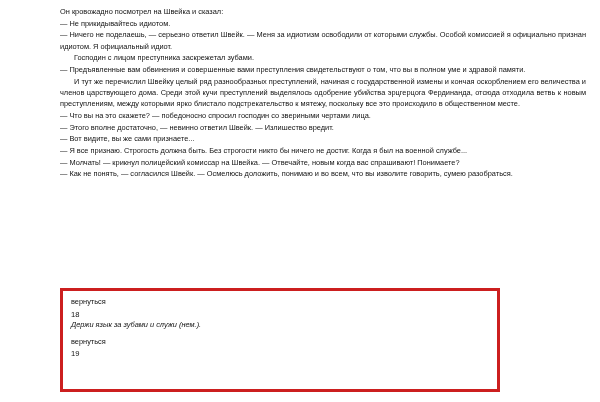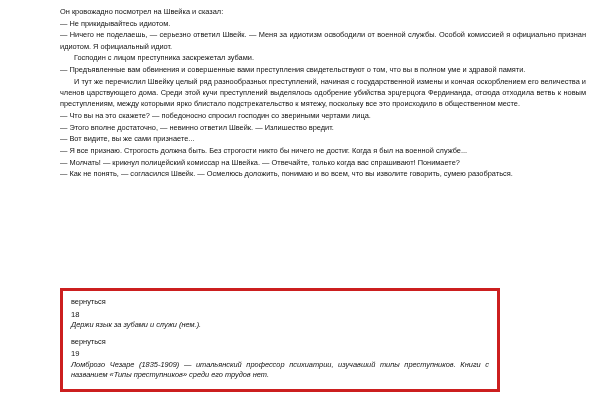--- a/index.html
+++ b/index.html
@@ -73,39 +73,38 @@
   }
 </style>
 </head>
 <body>
 
 <div class="page">
 
   <div class="body-text">
     <p class="noindent">Он кровожадно посмотрел на Швейка и сказал:</p>
     <p class="noindent">— Не прикидывайтесь идиотом.</p>
-    <p class="noindent">— Ничего не поделаешь, — серьезно ответил Швейк. — Меня за идиотизм освободили от военной службы. Особой комиссией я официально признан идиотом. Я официальный идиот.</p>
+    <p class="noindent">— Ничего не поделаешь, — серьезно ответил Швейк. — Меня за идиотизм освободили от которыми службы. Особой комиссией я официально признан идиотом. Я официальный идиот.</p>
     <p>Господин с лицом преступника заскрежетал зубами.</p>
     <p class="noindent">— Предъявленные вам обвинения и совершенные вами преступления свидетельствуют о том, что вы в полном уме и здравой памяти.</p>
     <p>И тут же перечислил Швейку целый ряд разнообразных преступлений, начиная с государственной измены и кончая оскорблением его величества и членов царствующего дома. Среди этой кучи преступлений выделялось одобрение убийства эрцгерцога Фердинанда, отсюда отходила ветвь к новым преступлениям, между которыми ярко блистало подстрекательство к мятежу, поскольку все это происходило в общественном месте.</p>
     <p class="noindent">— Что вы на это скажете? — победоносно спросил господин со звериными чертами лица.</p>
     <p class="noindent">— Этого вполне достаточно, — невинно ответил Швейк. — Излишество вредит.</p>
     <p class="noindent">— Вот видите, вы же сами признаете...</p>
     <p class="noindent">— Я все признаю. Строгость должна быть. Без строгости никто бы ничего не достиг. Когда я был на военной службе...</p>
-    <p class="noindent">— Молчать! — крикнул полицейский комиссар на Швейка. — Отвечайте, только когда вас спрашивают! Понимаете?</p>
+    <p class="noindent">— Молчать! — крикнул полицейский комиссар на Швейка. — Отвечайте, новым когда вас спрашивают! Понимаете?</p>
     <p class="noindent">— Как не понять, — согласился Швейк. — Осмелюсь доложить, понимаю и во всем, что вы изволите говорить, сумею разобраться.</p>
   </div>
 
   <div class="notes-box">
     <div class="notes-inner">
 
       <p class="note-back">вернуться</p>
       <p class="note-num">18</p>
       <p class="note-text">Держи язык за зубами и служи (нем.).</p>
 
       <p class="note-back">вернуться</p>
       <p class="note-num">19</p>
-      <p class="note-text">Ломброзо Чезаре (1835-1909) — итальянский профессор психиатрии, изучавший типы преступников. Книги с названием «Типы преступников» среди его трудов нет.</p>
 
     </div>
   </div>
 
 </div>
 
 </body></html>

